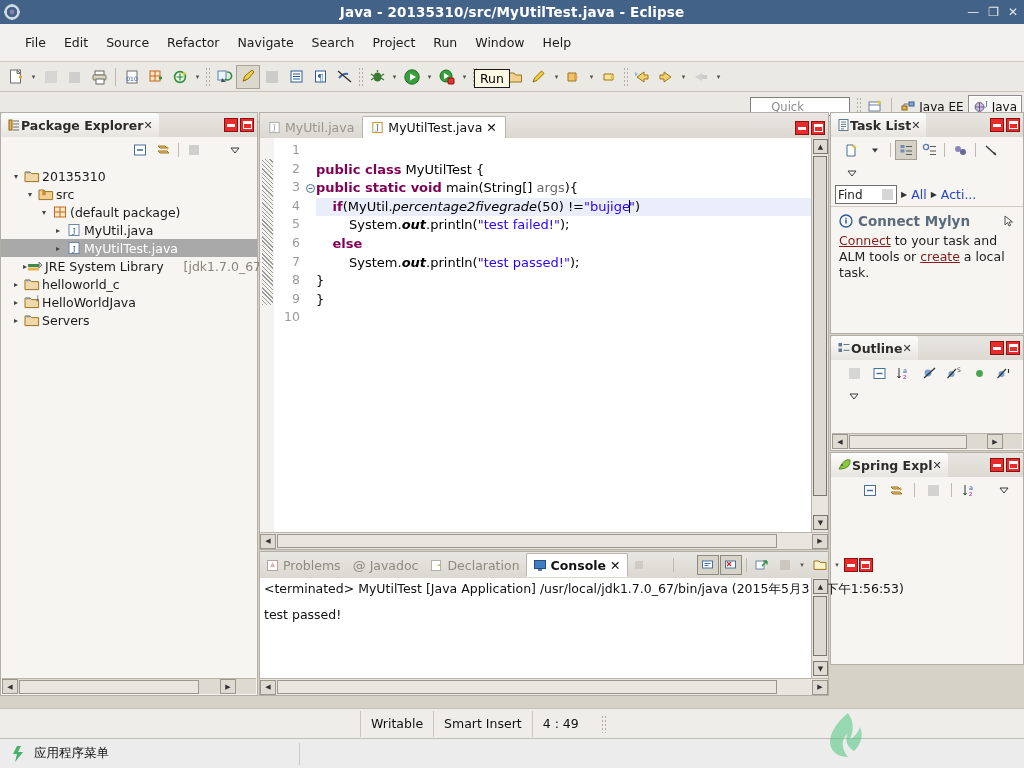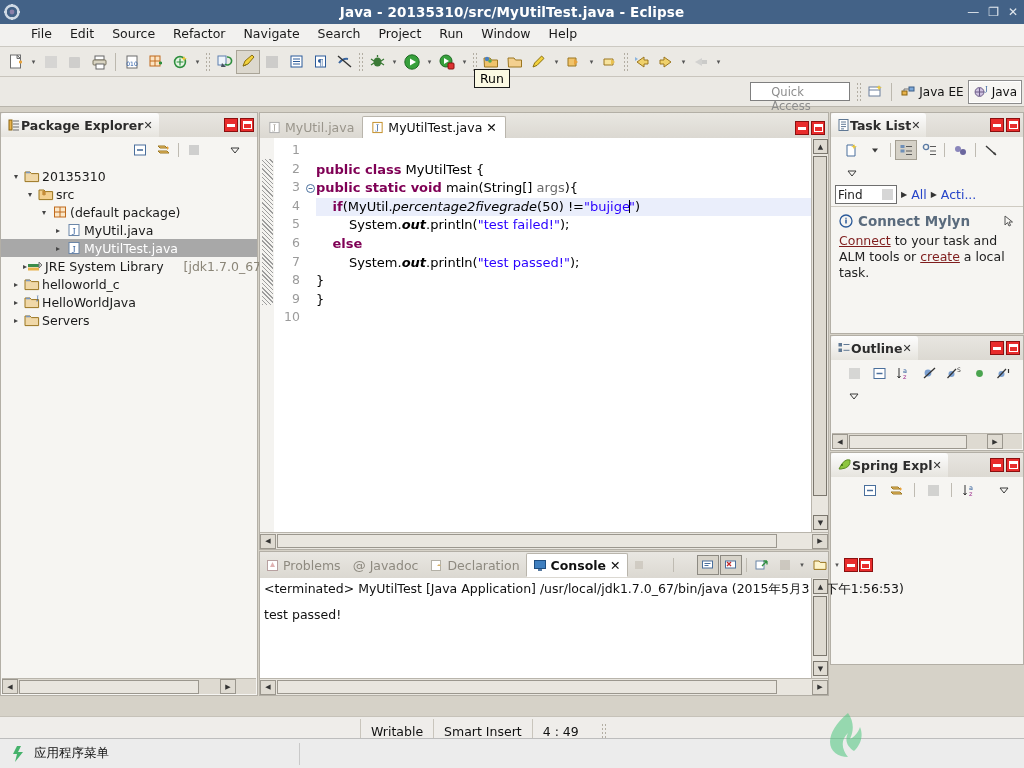--- a/index.html
+++ b/index.html
@@ -24,22 +24,22 @@
   }
   .titlebar .title {
     position: absolute; left: 0; right: 0; text-align: center;
     font-weight: bold; font-size: 13.5px; letter-spacing: .1px;
   }
   .winbtns { position: absolute; right: 6px; display: flex; gap: 9px; align-items: center; }
   .winbtns span { font-size: 12px; color: #e3e9ef; line-height: 1; }
 
   
   .menubar {
-    height: 23px; background: #f2f1ef; border-bottom: 1px solid #ccc9c2;
-    display: flex; padding-left: 22px;
+    height: 38px; background: #f2f1ef; border-bottom: 1px solid #ccc9c2;
+    display: flex; align-items: center; padding-left: 16px;
   }
   .menubar .mi { padding: 2px 9px; font-size: 12.5px; color: #1a1a1a; }
 
   
   .toolbar {
     height: 30px; background: #ebe9e4;
     border-bottom: 1px solid #c9c5bd;
     display: flex; align-items: center; padding-left: 4px; gap: 0px;
   }
   .tb { width: 24px; height: 24px; display: flex; align-items: center; justify-content: center; position: relative; }
@@ -169,21 +169,21 @@
   .ctab { display: flex; align-items: center; gap: 4px; padding: 0 6px; font-size: 12.5px; color: #8e8a80; height: 24px; justify-content: center; }
   .ctab.active { color: #111; font-weight: bold; background: #fff; border: 1px solid #b9b5ac;
                  border-bottom-color: #fff; border-top-left-radius: 2px; border-top-right-radius: 2px; }
   .ctab-tools { margin-left: auto; display: flex; align-items: center; gap: 1px; padding-right: 3px; }
   .console-body { position: absolute; top: 26px; left: 0; right: 0; bottom: 0; background: #fff; padding: 3px 4px; }
   .console-head { font-size: 12.5px; color: #111; white-space: nowrap; }
   .console-out  { font-size: 12.5px; color: #111; margin-top: 9px; }
   .cvscroll { position: absolute; right: 0; top: 26px; bottom: 17px; width: 17px; background: #e9e6df; border-left: 1px solid #b9b5ac; }
 
   
-  .statusbar { position: absolute; left: 0; bottom: 22px; width: 1024px; height: 30px;
+  .statusbar { position: absolute; left: 0; bottom: 30px; width: 1024px; height: 30px;
                background: #efedea; border-top: 1px solid #c6c2b9; display: flex; align-items: center; }
   .sb-cell { height: 26px; display: flex; align-items: center; padding: 0 10px;
              border-left: 1px solid #c9c5bc; font-size: 12.5px; color: #111; }
   .sb-grip { width: 6px; height: 18px; margin-left: 12px;
              background-image: radial-gradient(#b3aea3 40%, transparent 41%); background-size: 3px 4px; }
 
   
   .taskbar { position: absolute; left: 0; bottom: 0; width: 1024px; height: 30px;
              background: #ececec; border-top: 1px solid #bdbdbd; display: flex; align-items: center; }
   .taskbar .tb-item { display: flex; align-items: center; gap: 8px; padding-left: 10px; font-size: 12.5px; color: #111; }

